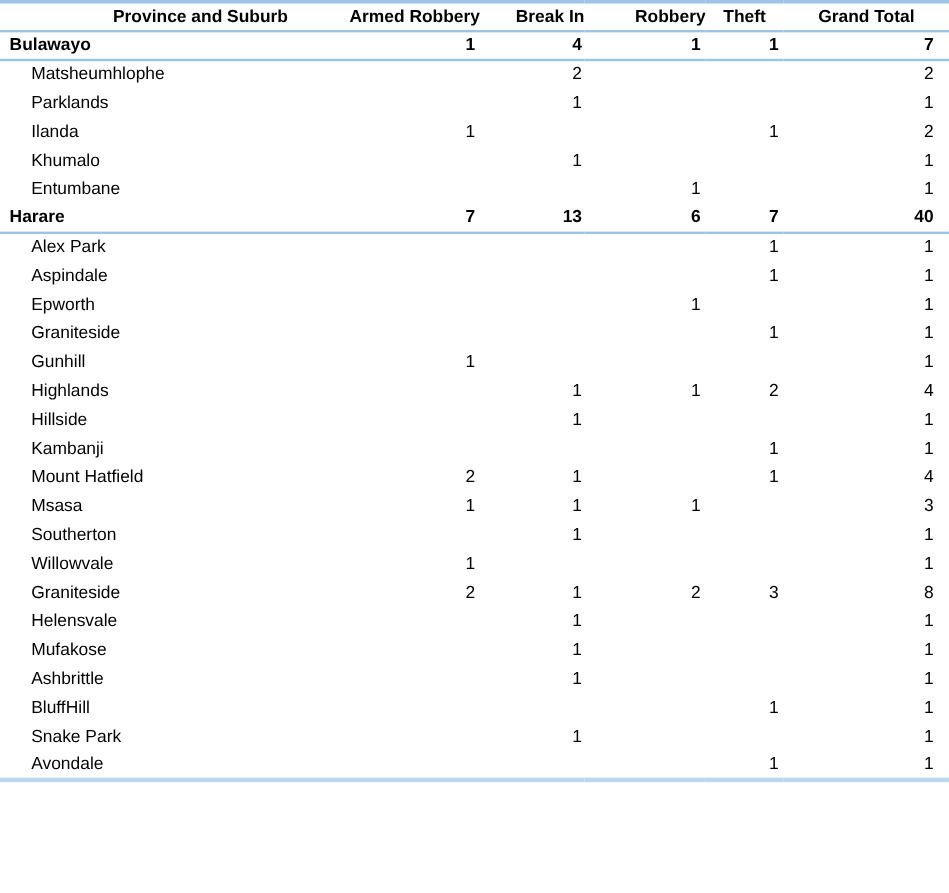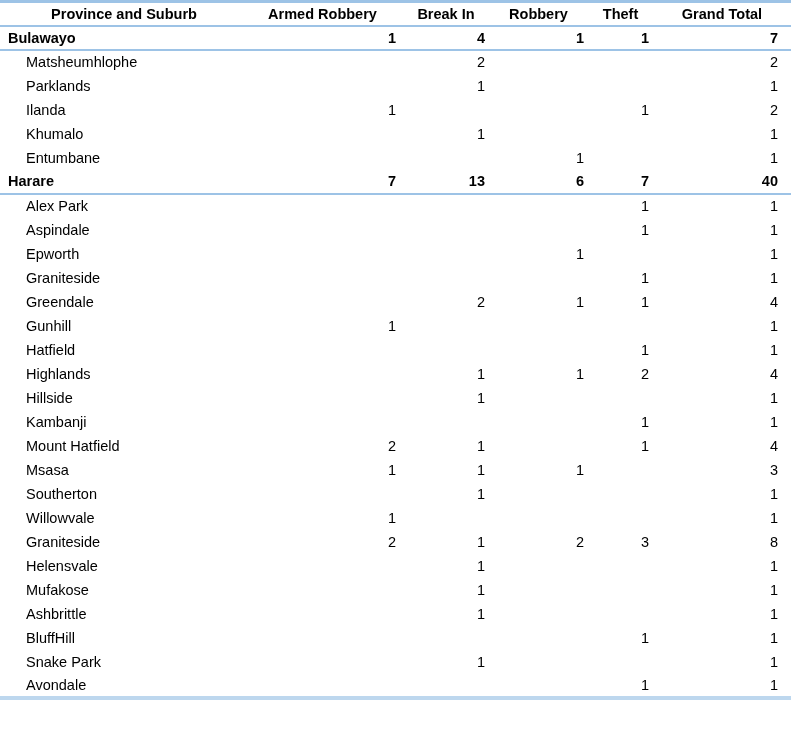--- a/index.html
+++ b/index.html
@@ -11,30 +11,30 @@
     border-collapse: collapse;
     table-layout: fixed;
     width: 791px;
     font-family: "Liberation Sans", sans-serif;
     font-size: 14.5px;
     color: #000000;
   }
   tr { height: 24px; }
   thead th {
     font-weight: 700;
-    text-align: center;
+    text-align: right;
     padding: 0 0 0 5px;
     border-top: 3px solid #9DC3E6;
     border-bottom: 2px solid #9DC3E6;
     white-space: nowrap;
     overflow: hidden;
   }
   th.h1 { padding-left: 8px; }
   th.h4 { padding-left: 2px; }
-  th.h5, th.h6 { padding-left: 0; }
+  th.h5, th.h6 { text-align: center; padding-left: 0; }
   td {
     padding: 0;
     white-space: nowrap;
     overflow: hidden;
   }
   td.label { padding-left: 8px; }
   tr.suburb td.label { padding-left: 26px; margin-left: 32px; }
   tr.province td { font-weight: 700; }
   tr.province td { border-bottom: 2px solid #9DC3E6; }
   tbody tr:last-child td { border-bottom: 4px solid #BDD7EE; }
@@ -151,41 +151,25 @@
       </tr>
       <tr class="suburb">
         <td class="label">Graniteside</td>
         <td class="num v1"></td>
         <td class="num v2"></td>
         <td class="num v3"></td>
         <td class="num v4">1</td>
         <td class="num v5">1</td>
       </tr>
       <tr class="suburb">
-        <td class="label">Greendale</td>
-        <td class="num v1"></td>
-        <td class="num v2">2</td>
-        <td class="num v3">1</td>
-        <td class="num v4">1</td>
-        <td class="num v5">4</td>
-      </tr>
-      <tr class="suburb">
         <td class="label">Gunhill</td>
         <td class="num v1">1</td>
         <td class="num v2"></td>
         <td class="num v3"></td>
         <td class="num v4"></td>
-        <td class="num v5">1</td>
-      </tr>
-      <tr class="suburb">
-        <td class="label">Hatfield</td>
-        <td class="num v1"></td>
-        <td class="num v2"></td>
-        <td class="num v3"></td>
-        <td class="num v4">1</td>
         <td class="num v5">1</td>
       </tr>
       <tr class="suburb">
         <td class="label">Highlands</td>
         <td class="num v1"></td>
         <td class="num v2">1</td>
         <td class="num v3">1</td>
         <td class="num v4">2</td>
         <td class="num v5">4</td>
       </tr>

